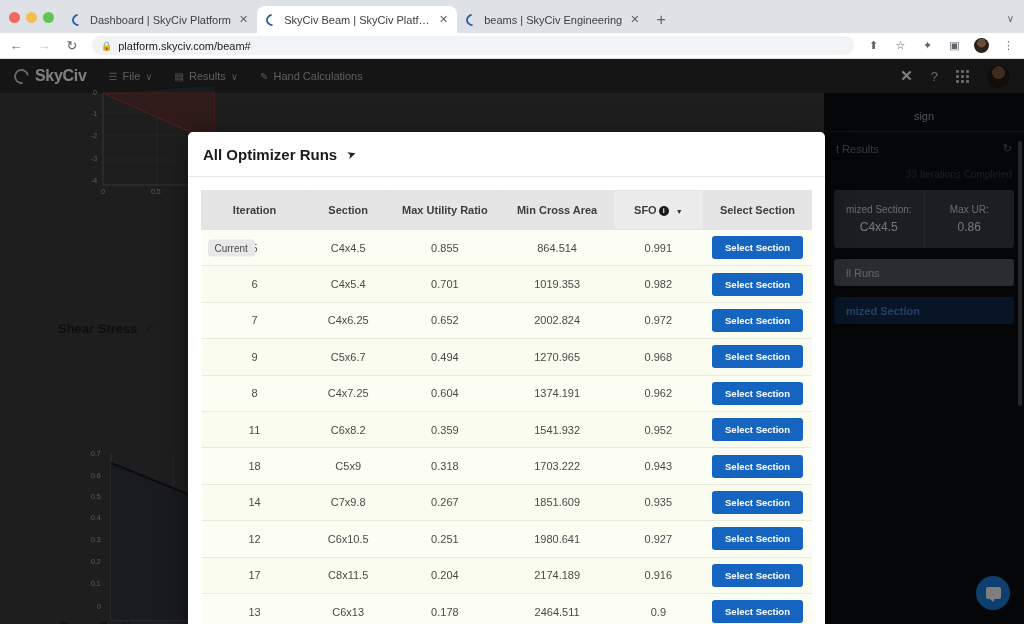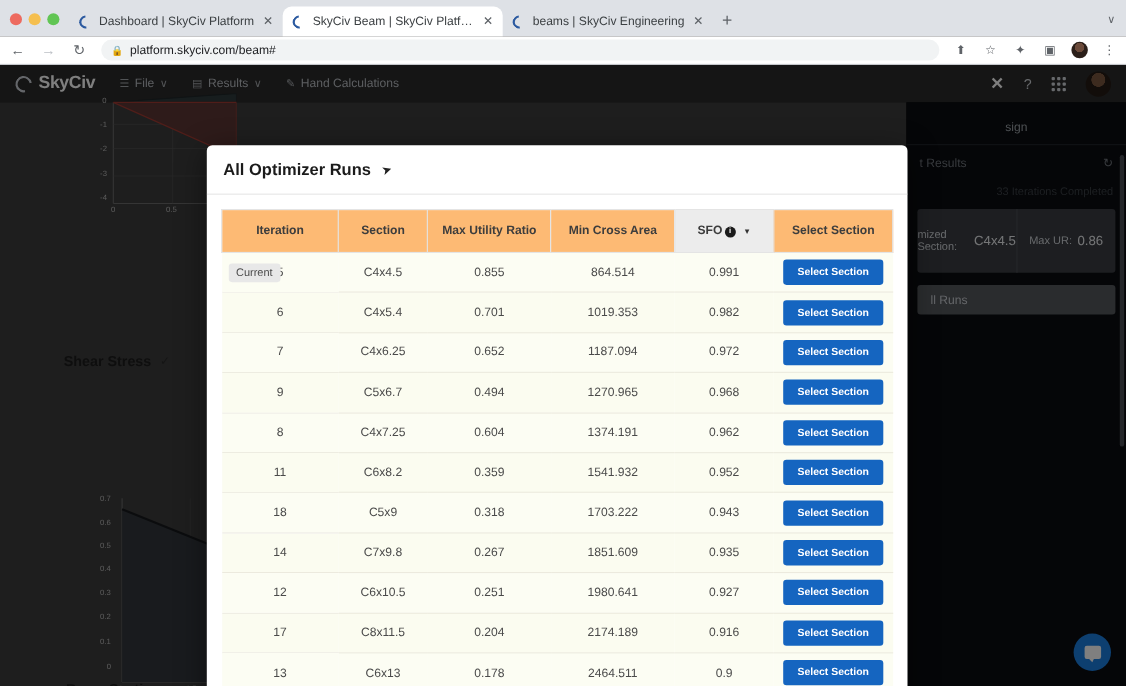--- a/index.html
+++ b/index.html
@@ -95,21 +95,21 @@
   .axis-lbl { font-size: 7px; color: #b8b8b8; position: absolute; }
 
   
   .right-pane { width: 200px; background: #0a0c10; padding: 8px 0 0 0; position: relative; }
   .rp-tabs { display: flex; font-size: 11px; color: #9aa0a6; border-bottom: 1px solid #22262c; justify-content: center; }
   .rp-tab { flex: 1; text-align: center; padding: 9px 0 9px 0; }
   .rp-tab.active { color: #e8eaed; border-bottom: 2px solid #e8eaed; }
   .rp-row { display: flex; align-items: center; justify-content: space-between; padding: 10px 12px; color: #6e737a; font-size: 11px; }
   .rp-sub { text-align: right; padding: 4px 12px 10px 12px; color: #3a3f45; font-size: 10px; }
   .rp-card { margin: 0 10px; background: #3a3d42; border-radius: 3px; display: flex; height: 58px; }
-  .rp-cell { flex: 1; display: flex; flex-direction: row; align-items: center; justify-content: center; gap: 5px; }
+  .rp-cell { flex: 1; display: flex; flex-direction: column; align-items: center; justify-content: center; gap: 5px; }
   .rp-cell + .rp-cell { border-left: 1px solid #4a4e54; }
   .rp-cl { font-size: 10px; color: #cfd3d8; }
   .rp-cv { font-size: 12px; color: #e8eaed; }
   .rp-btn { margin: 11px 10px 0 10px; height: 27px; border-radius: 3px; display: flex; align-items: center; padding-left: 12px; font-size: 11px; }
   .rp-btn.gray { background: #55585d; color: #c8ccd1; }
   .rp-btn.blue { background: #0f2a4d; color: #4c7fc4; font-weight: 600; }
   .rp-scroll { position: absolute; right: 2px; top: 48px; width: 4px; height: 265px; background: #4a4e54; border-radius: 2px; }
 
   .dimmer { position: absolute; inset: 0; background: rgba(0,0,0,.50); }
 
@@ -119,21 +119,21 @@
     background: #fff; border-radius: 5px 5px 0 0;
     box-shadow: 0 6px 28px rgba(0,0,0,.45); overflow: hidden; margin-top: 40px;
   }
   .modal-head { height: 45px; display: flex; align-items: center; padding: 0 15px; border-bottom: 1px solid #e6e6e6; }
   .modal-title { font-size: 15px; font-weight: 700; color: #1b1b1b; }
   .cursor { margin-left: 10px; font-size: 11px; color: #222; transform: rotate(-18deg); }
 
   .tbl-wrap { padding: 13px 13px 0 13px; }
   table { width: 100%; border-collapse: collapse; table-layout: fixed; }
   thead th {
-    background: #fdba74; border: 1px solid #e4e4e4;
+    background: #e5e5e5; border: 1px solid #e4e4e4;
     font-size: 11px; font-weight: 600; color: #3d3d3d;
     height: 39px; text-align: center; padding: 0 4px;
   }
   thead th.sorted { background: #ececec; }
   .info-dot {
     display: inline-flex; align-items: center; justify-content: center;
     width: 10px; height: 10px; border-radius: 50%;
     background: #1b1b1b; color: #fff; font-size: 7px; font-weight: bold;
     vertical-align: 1px; margin-left: 2px; font-style: normal;
   }
@@ -312,20 +312,21 @@
           <div class="rp-cell">
             <span class="rp-cl">mized Section:</span>
             <span class="rp-cv">C4x4.5</span>
           </div>
           <div class="rp-cell">
             <span class="rp-cl">Max UR:</span>
             <span class="rp-cv">0.86</span>
           </div>
         </div>
         <div class="rp-btn gray">ll Runs</div>
+        <div class="rp-btn blue">mized Section</div>
         <div class="rp-scroll"></div>
       </div>
     </div>
 
     <div class="chat-btn">
       <span class="chat-gl"></span>
     </div>
 
     <div class="dimmer"></div>
   </div>
@@ -371,21 +372,21 @@
               <td>C4x5.4</td>
               <td>0.701</td>
               <td>1019.353</td>
               <td>0.982</td>
               <td><span class="sel-btn">Select Section</span></td>
             </tr>
             <tr>
               <td class="c-iter"><span>7</span></td>
               <td>C4x6.25</td>
               <td>0.652</td>
-              <td>1187.094</td>
+              <td>2002.824</td>
               <td>0.972</td>
               <td><span class="sel-btn">Select Section</span></td>
             </tr>
             <tr>
               <td class="c-iter"><span>9</span></td>
               <td>C5x6.7</td>
               <td>0.494</td>
               <td>1270.965</td>
               <td>0.968</td>
               <td><span class="sel-btn">Select Section</span></td>

